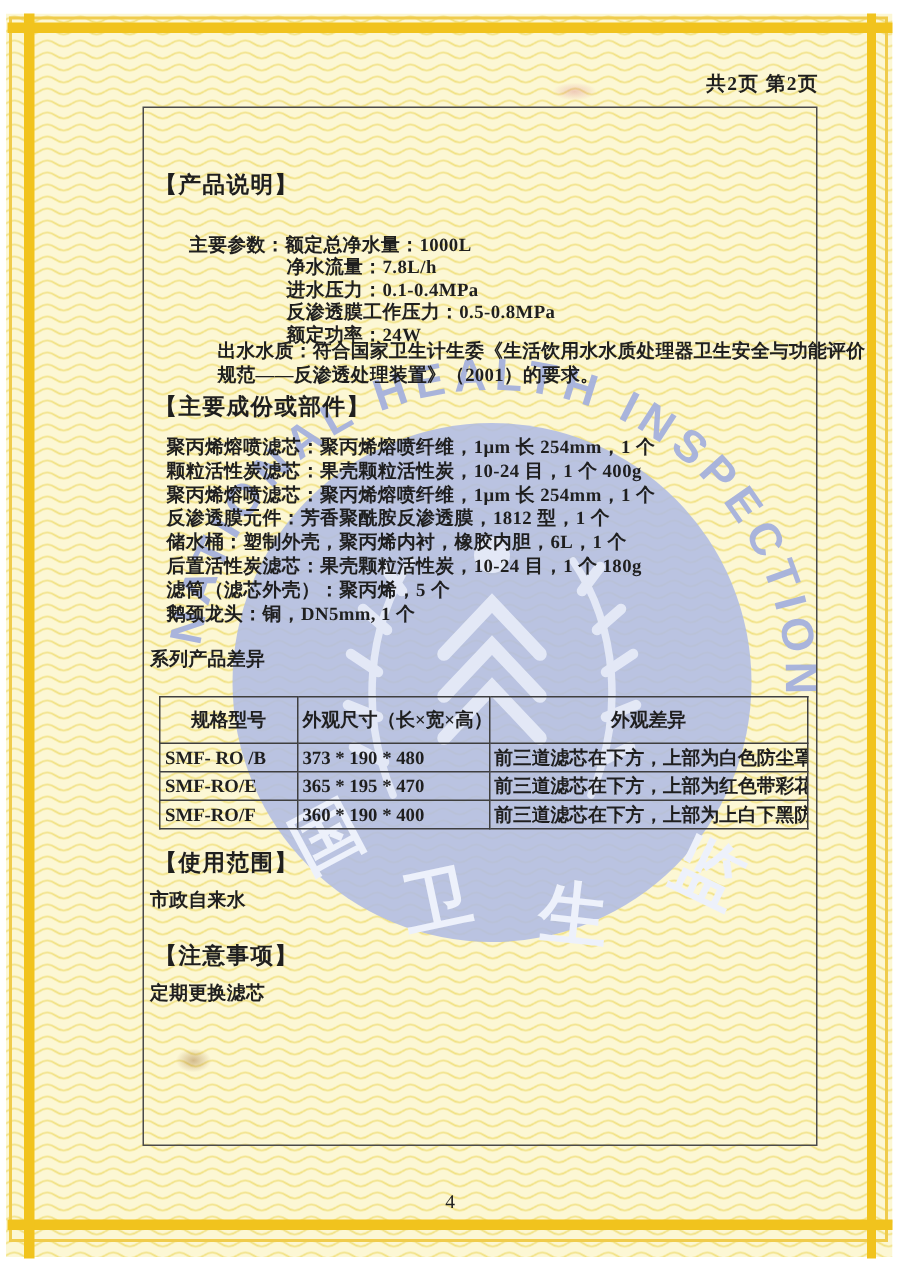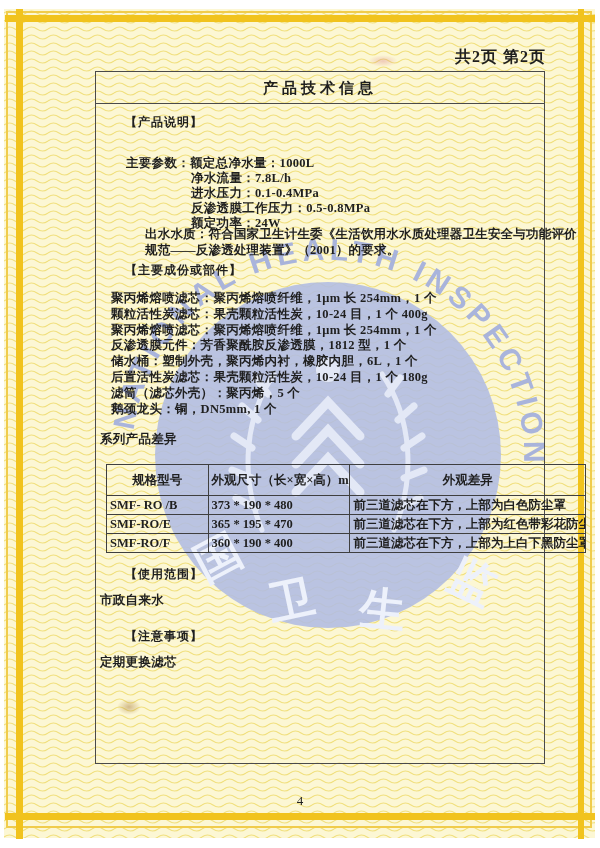--- a/index.html
+++ b/index.html
@@ -13,35 +13,35 @@
               border:2.5px solid #f0cc4c;z-index:2;}
   .tline{position:absolute;background:#f1c31d;z-index:3;}
   .tline.h{left:5px;right:5px;height:6.5px;}
   .tline.v{top:9px;bottom:9px;width:6.5px;}
   .tline.top{top:15px;} .tline.bot{top:813px;}
   .tline.lft{left:16px;} .tline.rgt{right:16px;}
   
   .watermark{position:absolute;left:0;top:0;z-index:1;}
   
   .page-indicator{position:absolute;top:47px;left:438px;width:108px;text-align:right;
-      font-size:16px;font-weight:bold;letter-spacing:1px;z-index:4;}
+      font-size:13px;font-weight:bold;letter-spacing:1px;z-index:4;}
   .footer-num{position:absolute;top:793px;left:0;width:600px;text-align:center;
       font-size:13px;z-index:4;}
   
   .doc-box{position:absolute;left:95px;top:71px;width:448px;height:691px;
       border:1.5px solid #4a4a4a;z-index:3;background:transparent;}
   .doc-title{height:31px;line-height:32px;text-align:center;border-bottom:1.5px solid #4a4a4a;
       font-size:15px;font-weight:bold;letter-spacing:4px;}
   .abs{position:absolute;}
-  .sec-head{font-size:12px;font-weight:bold;letter-spacing:1px;margin-left:22px;}
+  .sec-head{font-size:15px;font-weight:bold;letter-spacing:1px;}
   .body-t{font-size:12.5px;font-weight:bold;letter-spacing:.3px;line-height:15px;white-space:nowrap;}
   .para{font-size:12.5px;font-weight:bold;letter-spacing:.2px;line-height:15.5px;white-space:normal;margin-left:44px;}
   .comp-list div{font-size:12.5px;font-weight:bold;letter-spacing:.3px;line-height:15.8px;white-space:nowrap;}
   
-  table.series{border-collapse:collapse;table-layout:fixed;width:480px;border-radius:23px;}
+  table.series{border-collapse:collapse;table-layout:fixed;width:433px;border-radius:23px;}
   table.series th,table.series td{border:1px solid #3f3f3f;font-size:12.5px;
       padding:0 3px;overflow:hidden;white-space:nowrap;}
   table.series th{height:30px;font-weight:bold;text-align:center;}
   table.series td{height:18px;font-weight:bold;text-align:left;}
   .c1{width:91px;} .c2{width:127px;} .c3{width:211px;}
   
   .stain-brown{position:absolute;left:117px;top:699px;width:24px;height:16px;z-index:4;
       background:radial-gradient(ellipse at center,rgba(160,112,46,.45),rgba(160,112,46,0) 70%);
       border-radius:50%;}
   .stain-pink{position:absolute;left:368px;top:55px;width:30px;height:12px;z-index:4;
@@ -106,21 +106,20 @@
   <div class="tline h bot"></div>
   <div class="tline v lft"></div>
   <div class="tline v rgt"></div>
 
   <div class="page-indicator">共2页 第2页</div>
 
   <div class="stain-brown"></div>
   <div class="stain-pink"></div>
 
   <div class="doc-box">
-    <div class="doc-title">产品技术信息</div>
 
     <div class="abs sec-head" style="left:7px;top:42px;">【产品说明】</div>
 
     <div class="abs body-t" style="left:30px;top:84px;">主要参数：额定总净水量：1000L</div>
     <div class="abs body-t" style="left:95px;top:99px;">净水流量：7.8L/h</div>
     <div class="abs body-t" style="left:95px;top:114px;">进水压力：0.1-0.4MPa</div>
     <div class="abs body-t" style="left:95px;top:129px;">反渗透膜工作压力：0.5-0.8MPa</div>
     <div class="abs body-t" style="left:95px;top:144px;">额定功率：24W</div>
 
     <div class="abs para" style="left:5px;top:155px;width:438px;">出水水质：符合国家卫生计生委《生活饮用水水质处理器卫生安全与功能评价规范——反渗透处理装置》（2001）的要求。</div>

